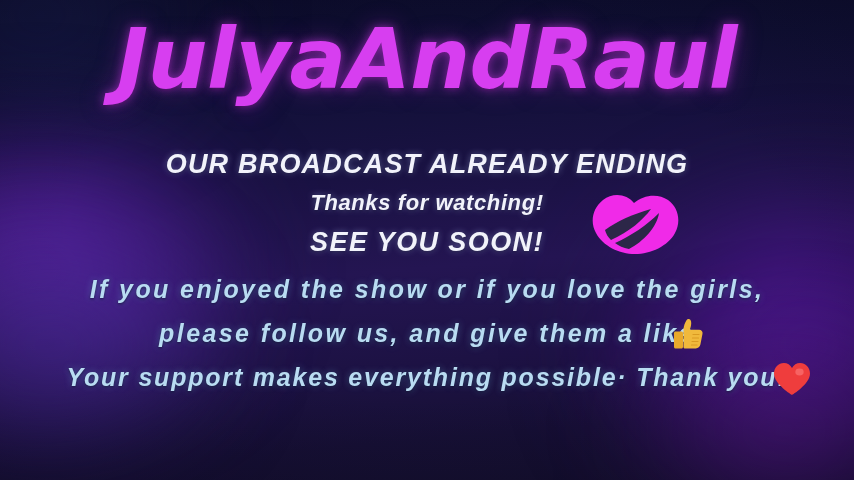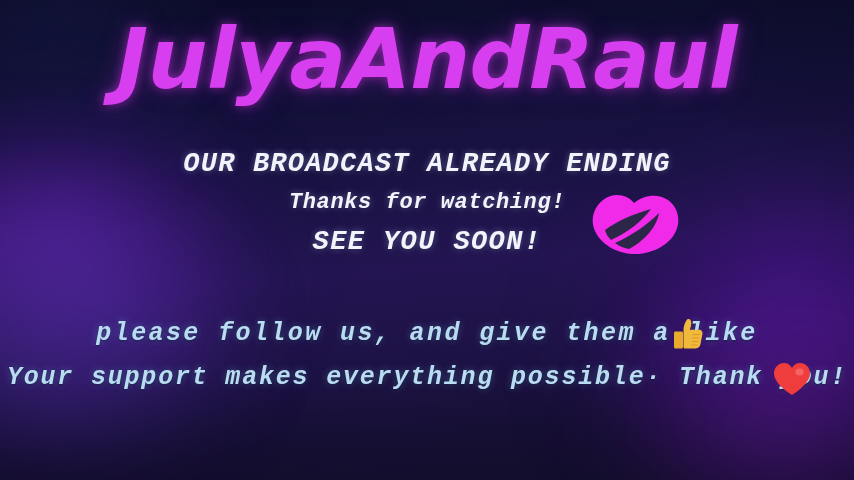--- a/index.html
+++ b/index.html
@@ -123,21 +123,21 @@
        0 2px 3px rgba(20,0,40,0.55);
     white-space: nowrap;
   }
 
   .line {
     position: absolute;
     width: 854px;
     left: 0;
     text-align: center;
     white-space: nowrap;
-    font-family: Liberation Mono, monospace;
+    font-family: Liberation Sans, sans-serif;
     font-style: italic;
     font-weight: 700;
   }
 
   .white-line {
     color: #f2f3fb;
     text-shadow:
        0 0 6px rgba(180,195,255,0.45),
        0 1px 3px rgba(10,5,35,0.75);
   }
@@ -196,20 +196,21 @@
   <div class="content">
 
     <div class="title">JulyaAndRaul</div>
 
     <div class="line white-line l1">OUR BROADCAST ALREADY ENDING</div>
 
     <div class="line white-line l2">Thanks for watching!</div>
 
     <div class="line white-line l3">SEE YOU SOON!</div>
 
+    <div class="line blue-line l4">If you enjoyed the show or if you love the girls,</div>
 
     <div class="line blue-line l5">please follow us, and give them a like</div>
 
     <div class="line blue-line l6">Your support makes everything possible· Thank you!</div>
 
     <svg class="lips-mark" viewBox="0 0 92 62">
       <path d="M45 9 C38 0 24 -2 14 6 C3 15 1 28 7 39 C14 52 30 60 46 60
                C62 60 79 52 86 39 C92 28 90 14 79 6 C69 -1 54 1 45 9 Z" fill="#f02ae8"></path>
       <path d="M16 36 C28 27 44 20 62 15 C54 26 40 38 22 46 C19 43 17 40 16 36 Z" fill="#2c2748"></path>
       <path d="M26 49 C42 42 58 31 70 19 C68 33 54 48 40 55 C34 54 30 52 26 49 Z" fill="#2c2748"></path>

